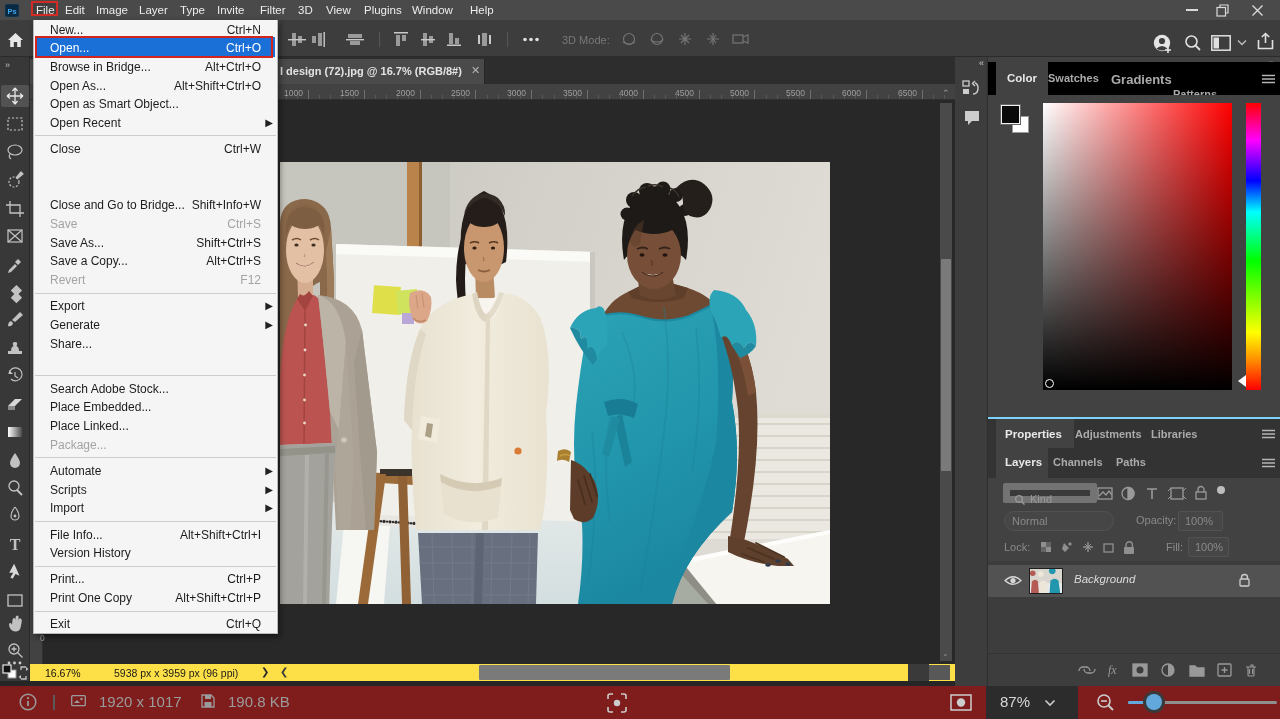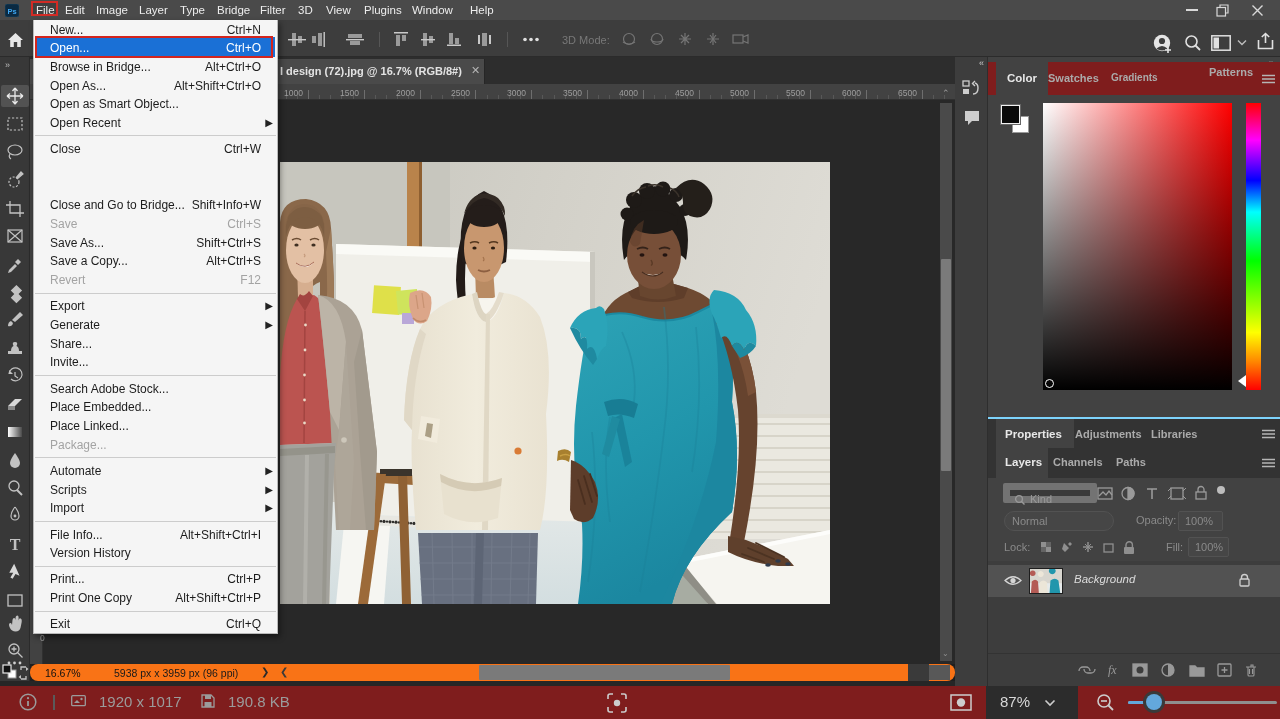--- a/index.html
+++ b/index.html
@@ -22,21 +22,21 @@
     <svg class="abs" style="left:5px;top:4px;" width="14" height="13" viewBox="0 0 14 13">
       <rect x="0" y="0" width="14" height="13" rx="2.5" fill="#0b2a42" stroke="#1a4a6a" stroke-width="0.6"></rect>
       <text x="7" y="9.8" font-size="7.5" font-weight="bold" fill="#3ea6f2" text-anchor="middle" font-family="Liberation Sans">Ps</text>
     </svg>
     <div class="abs" style="left:0;top:0;width:1280px;height:21px;font-size:11.5px;color:#ededed;">
       <span class="abs" style="left:36px;top:4px;">File</span>
       <span class="abs" style="left:65px;top:4px;">Edit</span>
       <span class="abs" style="left:96px;top:4px;">Image</span>
       <span class="abs" style="left:139px;top:4px;">Layer</span>
       <span class="abs" style="left:180px;top:4px;">Type</span>
-      <span class="abs" style="left:217px;top:4px;">Bridge</span>
+      <span class="abs" style="left:217px;top:4px;">Invite</span>
       <span class="abs" style="left:260px;top:4px;">Filter</span>
       <span class="abs" style="left:298px;top:4px;">3D</span>
       <span class="abs" style="left:326px;top:4px;">View</span>
       <span class="abs" style="left:364px;top:4px;">Plugins</span>
       <span class="abs" style="left:412px;top:4px;">Window</span>
       <span class="abs" style="left:470px;top:4px;">Help</span>
     </div>
 
     <div class="abs" style="left:31px;top:1px;width:27px;height:15px;background:#3f3f3f;border:2.5px solid #d22b25;z-index:60;"></div>
     <span class="abs" style="left:36px;top:4px;font-size:11.5px;color:#ededed;z-index:61;">File</span>
@@ -526,21 +526,21 @@
 
   <div class="abs" style="left:940px;top:103px;width:12px;height:558px;background:#4a4a4a;">
     <div class="abs" style="left:1px;top:156px;width:10px;height:212px;background:#7a7a7a;border-radius:1px;"></div>
     <div class="abs" style="left:2px;top:546px;font-size:8px;color:#8f8f8f;">⌄</div>
   </div>
 
   <div class="abs" style="left:30px;top:100px;width:13px;height:564px;background:#424242;border-right:1px solid #303030;">
     <span class="abs" style="left:10px;top:533px;font-size:8.5px;color:#9e9e9e;">0</span>
   </div>
 
-  <div class="abs" id="statusbar" style="left:30px;top:664px;width:925px;height:17px;background:#f97316;border-radius:8px;">
+  <div class="abs" id="statusbar" style="left:30px;top:664px;width:925px;height:17px;background:#fde047;">
     <span class="abs" style="left:15px;top:3px;font-size:10.5px;color:#111;">16.67%</span>
     <span class="abs" style="left:84px;top:3px;font-size:10.5px;color:#1a1a1a;">5938 px x 3959 px (96 ppi)</span>
     <span class="abs" style="left:231px;top:2px;font-size:10px;color:#2a2a2a;">❯</span>
     <span class="abs" style="left:250px;top:2px;font-size:10px;color:#3a3a3a;">❮</span>
     <div class="abs" style="left:449px;top:1px;width:251px;height:15px;background:#7a7a7a;border-radius:1px;"></div>
     <div class="abs" style="left:878px;top:0;width:21px;height:17px;background:#3a3a3a;"></div>
     <div class="abs" style="left:899px;top:1px;width:21px;height:15px;background:#585858;"></div>
   </div>
   <div class="abs" style="left:0;top:681px;width:1280px;height:5px;background:#262626;"></div>
 
@@ -554,27 +554,27 @@
         <path d="M11 15 q 5 0 5 -6 q 0 -4 -3 -5 M13 2 l-2.5 2.5 l2.5 2.5" fill="none" stroke="#cdcdcd" stroke-width="1.4"></path>
       </svg>
       <svg class="abs" style="left:8px;top:52px;" width="18" height="18" viewBox="0 0 18 18">
         <path d="M2 2 h14 v10 h-7 l-4 4 v-4 h-3 z" fill="#cdcdcd"></path>
       </svg>
     </div>
 
     <div class="abs" style="left:33px;top:0;width:292px;height:629px;background:#424242;">
       <div class="abs" style="left:281px;top:1px;color:#c9c9c9;font-size:9px;">»</div>
 
-      <div class="abs" style="left:0;top:5px;width:292px;height:50px;background:#7f1d1d;">
+      <div class="abs" style="left:0;top:5px;width:292px;height:50px;background:#000000;">
         <div class="abs" style="left:8px;top:0;width:52px;height:33px;background:#424242;">
           <span class="abs" style="left:11px;top:10px;font-size:11.5px;font-weight:bold;color:#e8e8e8;">Color</span>
         </div>
         <span class="abs" style="left:60px;top:10px;font-size:11px;font-weight:bold;color:#ababab;">Swatches</span>
-        <span class="abs" style="left:123px;top:10px;font-size:10px;font-weight:bold;color:#ababab;">Gradients</span>
-        <span class="abs" style="left:185px;top:4px;font-size:11px;font-weight:bold;color:#ababab;margin-left:36px;">Patterns</span>
+        <span class="abs" style="left:123px;top:10px;font-size:13px;font-weight:bold;color:#ababab;">Gradients</span>
+        <span class="abs" style="left:185px;top:26px;font-size:11px;font-weight:bold;color:#ababab;">Patterns</span>
         <svg class="abs" style="left:274px;top:12px;" width="13" height="10" viewBox="0 0 13 10">
           <path d="M0 1.5 H13 M0 5 H13 M0 8.5 H13" stroke="#b5b5b5" stroke-width="1.5"></path>
         </svg>
       </div>
 
       <div class="abs" style="left:0;top:38px;width:292px;height:322px;background:#424242;">
 
         <div class="abs" style="left:24px;top:21px;width:17px;height:17px;background:#ffffff;border:1px solid #999;"></div>
         <div class="abs" style="left:13px;top:10px;width:19px;height:19px;background:#0a0a0a;border:1.5px solid #f0f0f0;outline:1px solid #666;"></div>
 
@@ -813,23 +813,20 @@
         <span class="ml">Export</span>
         <span class="ma">▶</span>
       </div>
     <div class="mi" style="top:295.5px">
         <span class="ml">Generate</span>
         <span class="ma">▶</span>
       </div>
     <div class="mi" style="top:314.2px">
         <span class="ml">Share...</span>
       </div>
-    <div class="mi" style="top:332.9px">
-        <span class="ml">Invite...</span>
-      </div>
     <div class="msep" style="top:354.8px"></div>
     <div class="mi" style="top:359.1px">
         <span class="ml">Search Adobe Stock...</span>
       </div>
     <div class="mi" style="top:396.5px">
         <span class="ml">Place Linked...</span>
       </div>
     <div class="mi" style="top:377.8px">
         <span class="ml">Place Embedded...</span>
       </div>

